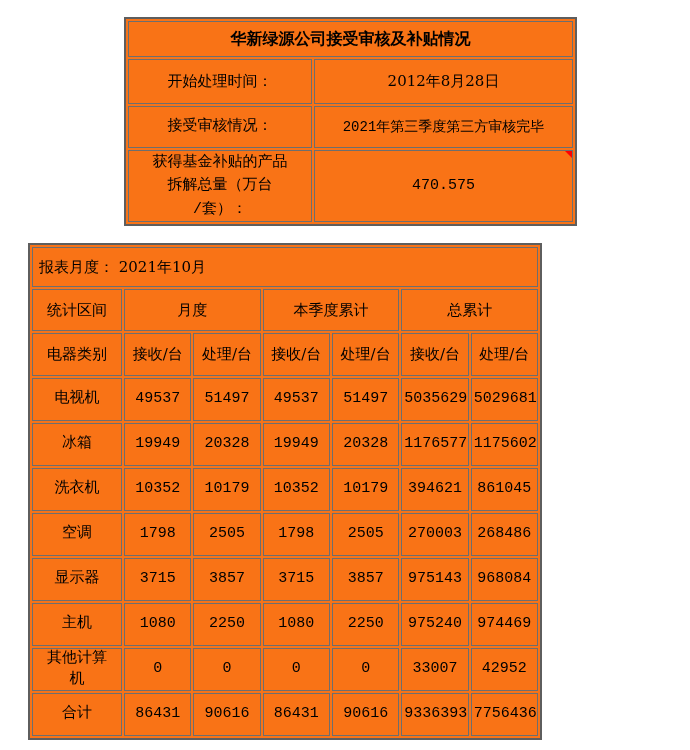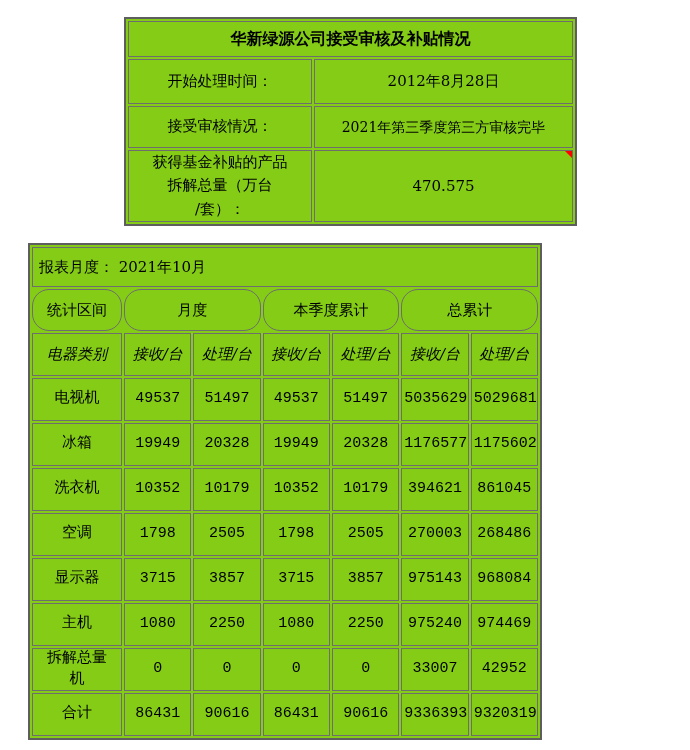--- a/index.html
+++ b/index.html
@@ -4,53 +4,53 @@
 <style>
   html, body { margin:0; padding:0; }
   body {
     width:690px; height:750px; position:relative;
     background:#ffffff; color:#000000;
     font-family:"DejaVu Serif","Liberation Serif",serif;
   }
   table {
     border-collapse:separate;
     border-spacing:2px;
-    background:#84cc16;
+    background:#f97316;
     border:2px solid #5e5e5e;
     table-layout:fixed;
   }
   td {
     border:1px solid #6e6e6e;
     text-align:center;
     vertical-align:middle;
     font-size:15px;
     line-height:1.35;
     padding:0 2px;
     overflow:hidden;
   }
   
   #t1 { position:absolute; left:124px; top:17px; width:453px; }
   #t1 td.t1-title { font-weight:bold; font-size:16px; height:34px; }
   #t1 tr.t1-r1 td { height:43px; }
-  #t1 tr.t1-r2 td { height:40px; }
-  #t1 tr.t1-r3 td { height:70px; }
+  #t1 tr.t1-r2 td { height:40px;font-family:Liberation Mono, monospace; }
+  #t1 tr.t1-r3 td { height:70px;font-family:Liberation Mono, monospace; }
   #t1 td.lbl { white-space:pre-line; line-height:1.55; }
   #t1 tr.t1-r2 td.val { font-size:14px; }
   td.rel { position:relative; }
   .comment-marker {
     position:absolute; top:0; right:0;
     width:0; height:0;
     border-left:7px solid transparent;
     border-top:7px solid #ff0000;
   }
   
   #t2 { position:absolute; left:28px; top:243px; width:514px; }
   #t2 tr.t2-month td { height:38px; text-align:left; padding-left:6px; }
-  #t2 tr.t2-h td { height:40px;border-radius:17px; }
-  #t2 tr.t2-cols td { height:41px;font-style:italic; }
+  #t2 tr.t2-h td { height:40px; }
+  #t2 tr.t2-cols td { height:41px; }
   #t2 tr.t2-data td { height:41px;font-family:Liberation Mono, monospace; }
   #t2 td.cat { white-space:pre-line; }
 </style>
 </head>
 <body>
 
 <table id="t1">
   <colgroup>
       <col style="width:184px">
       <col>
@@ -160,32 +160,32 @@
   <tr class="t2-data">
     <td class="cat">主机</td>
     <td>1080</td>
     <td>2250</td>
     <td>1080</td>
     <td>2250</td>
     <td>975240</td>
     <td>974469</td>
   </tr>
   <tr class="t2-data">
-    <td class="cat">拆解总量
+    <td class="cat">其他计算
 机</td>
     <td>0</td>
     <td>0</td>
     <td>0</td>
     <td>0</td>
     <td>33007</td>
     <td>42952</td>
   </tr>
   <tr class="t2-data">
     <td class="cat">合计</td>
     <td>86431</td>
     <td>90616</td>
     <td>86431</td>
     <td>90616</td>
     <td>9336393</td>
-    <td>9320319</td>
+    <td>7756436</td>
   </tr>
 </tbody>
   </table>
 
 </body></html>

